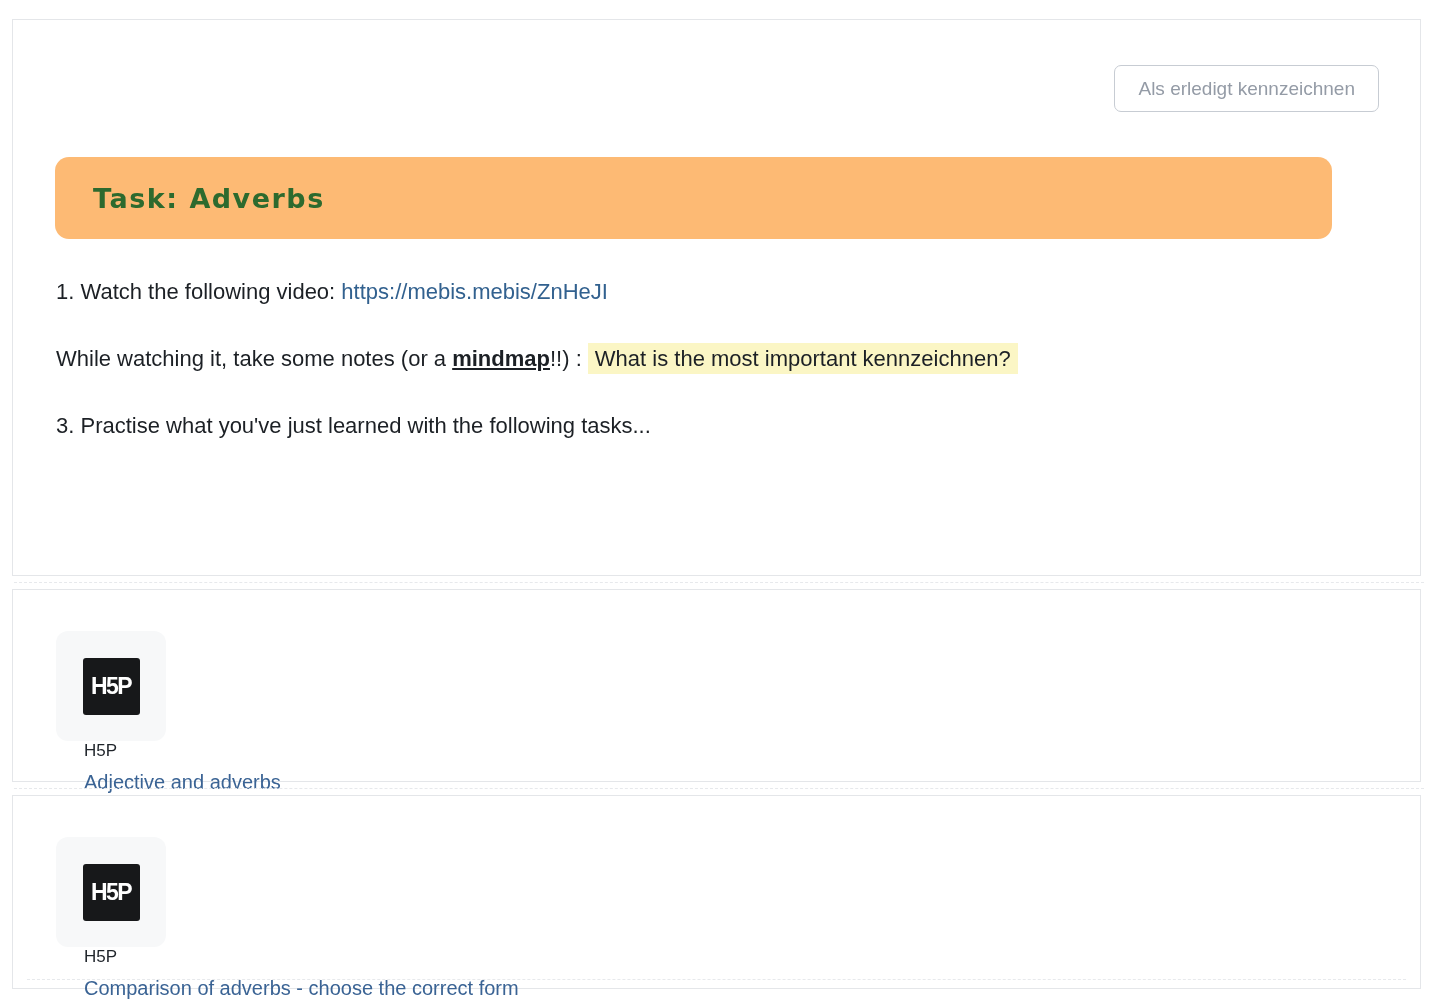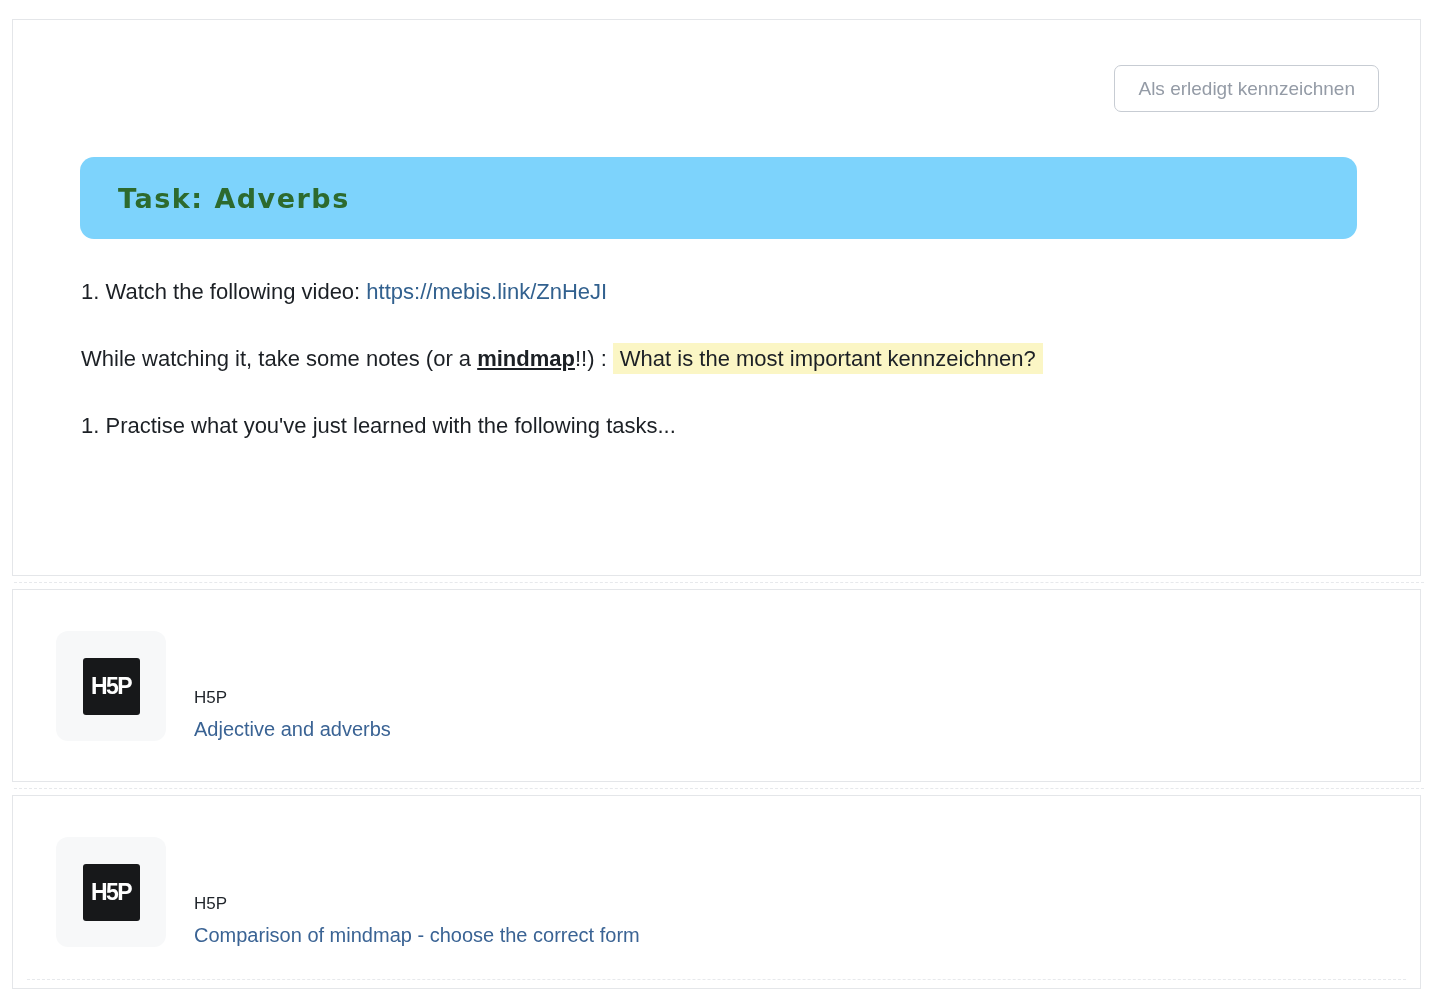--- a/index.html
+++ b/index.html
@@ -8,21 +8,20 @@
     background: #ffffff;
     font-family: "Liberation Sans", sans-serif;
     overflow: hidden;
   }
   .card {
     position: relative;
     margin-left: 12px;
     width: 1409px;
     background: #ffffff;
     border: 1px solid #e4e6e9;
-    padding-left: 25px;
   }
   .card-task { margin-top: 19px; height: 557px; }
   .card-activity { height: 193px; }
   .card-activity-last { height: 194px; }
 
   .gap-divider { height: 13px; position: relative; }
   .gap-divider .dash {
     position: absolute; top: 6px; left: 14px; right: 16px;
     border-top: 1px dashed #e7e9ec;
   }
@@ -41,21 +40,21 @@
     color: #949ba6;
     font-size: 19px;
     font-family: "Liberation Sans", sans-serif;
     cursor: pointer;
   }
 
   .task-banner {
     margin: 137px 0 0 42px;
     width: 1277px;
     height: 82px;
-    background: #7dd3fc;
+    background: #fdba74;
     border-radius: 14px;
     display: flex;
     align-items: center;
     padding-left: 38px;
   }
   .task-banner-title {
     color: #2d6a2e;
     font-size: 27px;
     font-weight: 600;
     letter-spacing: 1.5px;
@@ -77,21 +76,22 @@
   .hl {
     background: #fbf6c5;
     padding: 3px 7px;
   }
   .bold { font-weight: bold; text-decoration: underline; }
 
   .activity-row {
     position: absolute;
     top: 41px; left: 43px;
     display: flex;
-    align-items: flex-end;
+    align-items: flex-start;
+    flex-direction: column;
   }
   .h5p-tile {
     width: 110px; height: 110px;
     background: #f7f8f9;
     border-radius: 12px;
     display: flex;
     align-items: center;
     justify-content: center;
   }
   .h5p-logo {
@@ -125,25 +125,25 @@
 <body>
 
 <section class="card card-task">
   <button class="mark-done-btn">Als erledigt kennzeichnen</button>
 
   <div class="task-banner">
     <span class="task-banner-title">Task: Adverbs</span>
   </div>
 
   <div class="instructions">
-    <p><span>1. Watch the following video: </span><a class="body-link">https://mebis.link/ZnHeJI</a></p>
+    <p><span>1. Watch the following video: </span><a class="body-link">https://mebis.mebis/ZnHeJI</a></p>
 
     <p><span>While watching it, take some notes (or a </span><span class="bold">mindmap</span><span>!!) : </span> <span class="hl">What is the most important kennzeichnen?</span></p>
 
-    <p>1. Practise what you've just learned with the following tasks...</p>
+    <p>3. Practise what you've just learned with the following tasks...</p>
   </div>
 </section>
 
 <div class="gap-divider">
     <div class="dash"></div>
   </div>
 
 <section class="card card-activity">
   <div class="activity-row">
     <div class="h5p-tile">
@@ -160,17 +160,17 @@
     <div class="dash"></div>
   </div>
 
 <section class="card card-activity-last">
   <div class="activity-row">
     <div class="h5p-tile">
       <div class="h5p-logo">H5P</div>
     </div>
     <div class="activity-text">
       <div class="activity-type">H5P</div>
-      <a class="activity-title">Comparison of mindmap - choose the correct form</a>
+      <a class="activity-title">Comparison of adverbs - choose the correct form</a>
     </div>
   </div>
   <div class="inner-dash"></div>
 </section>
 
 </body></html>

